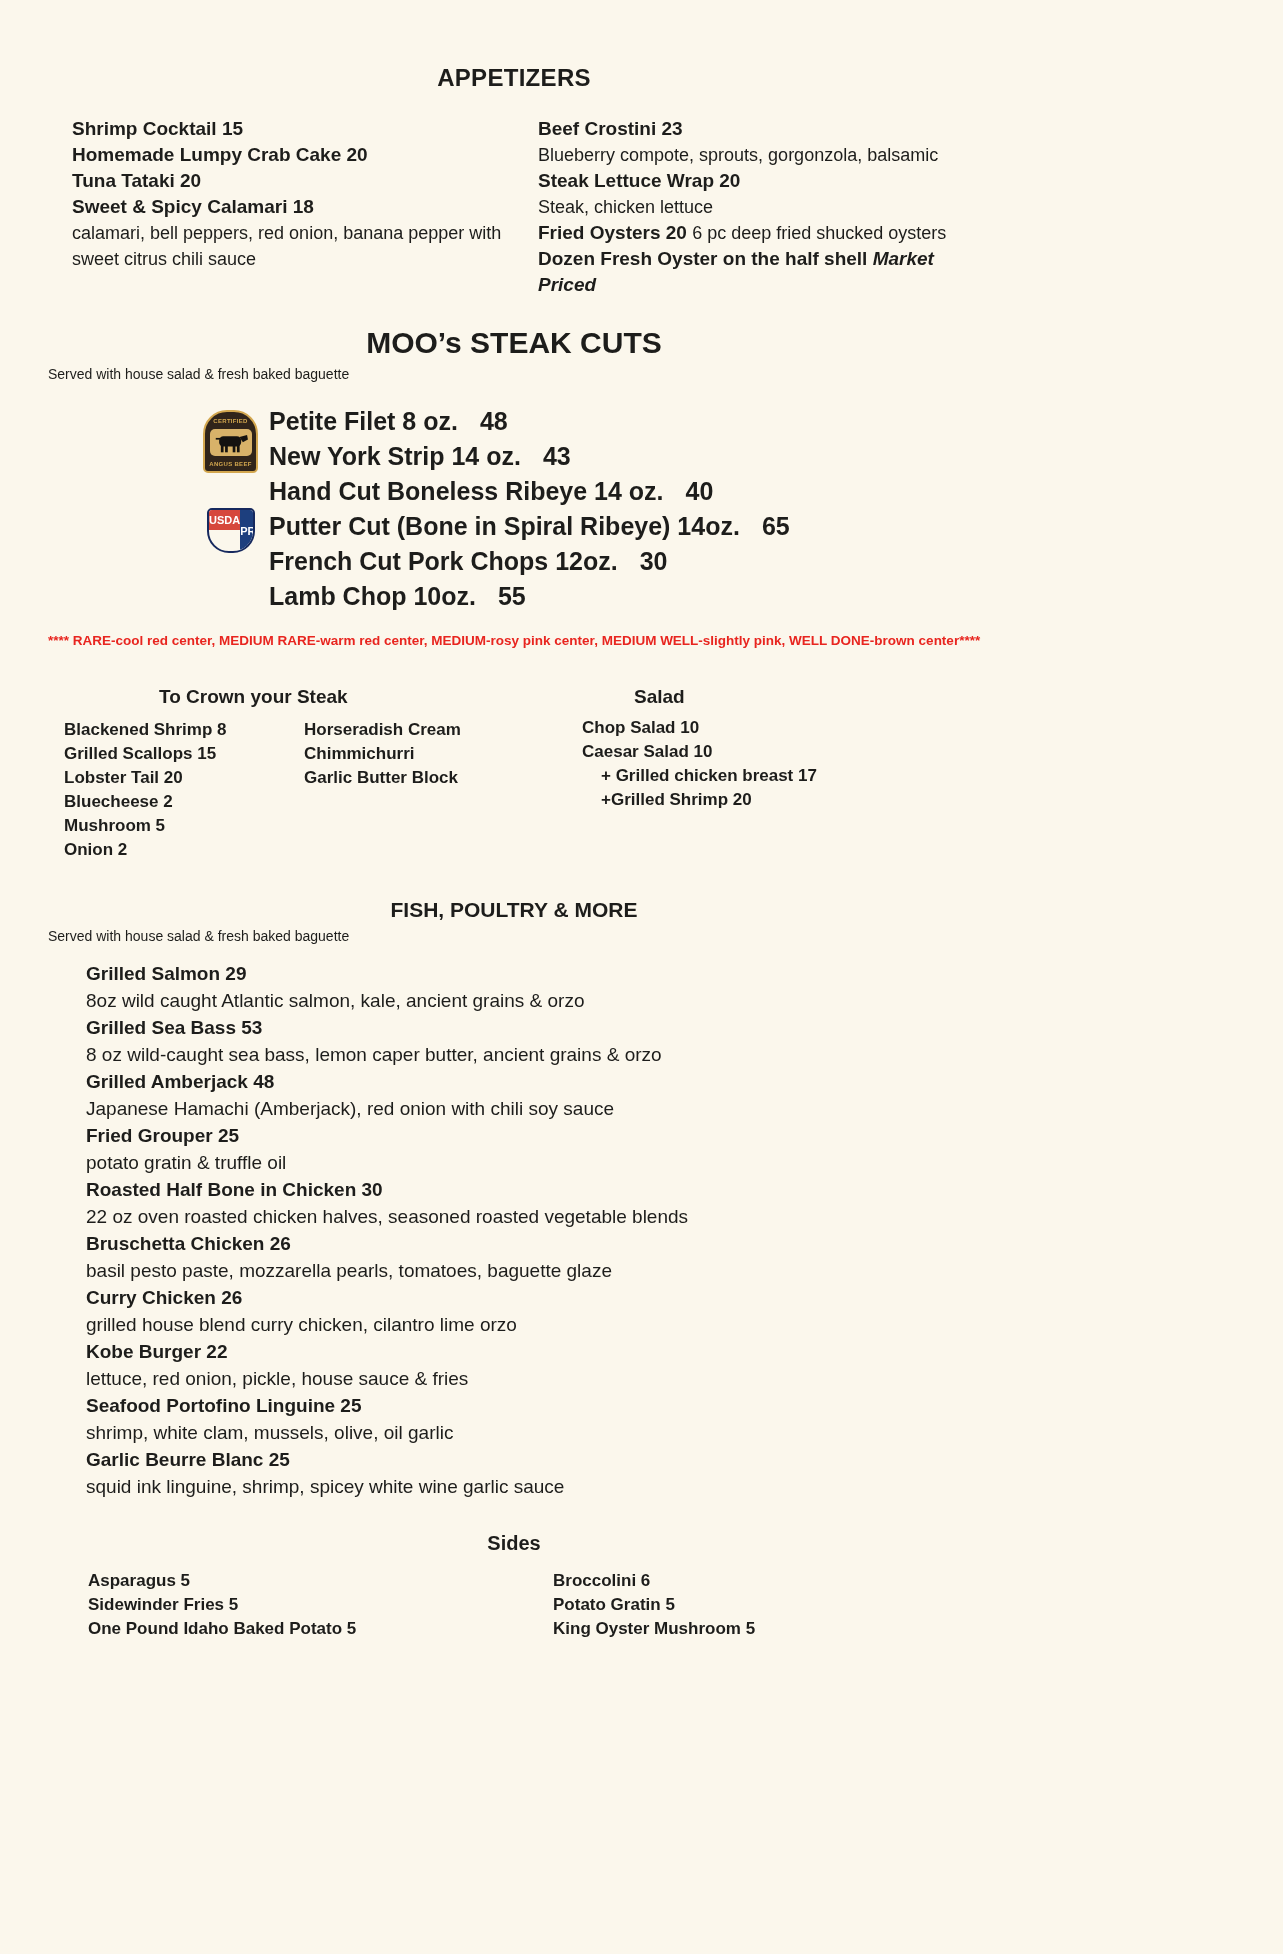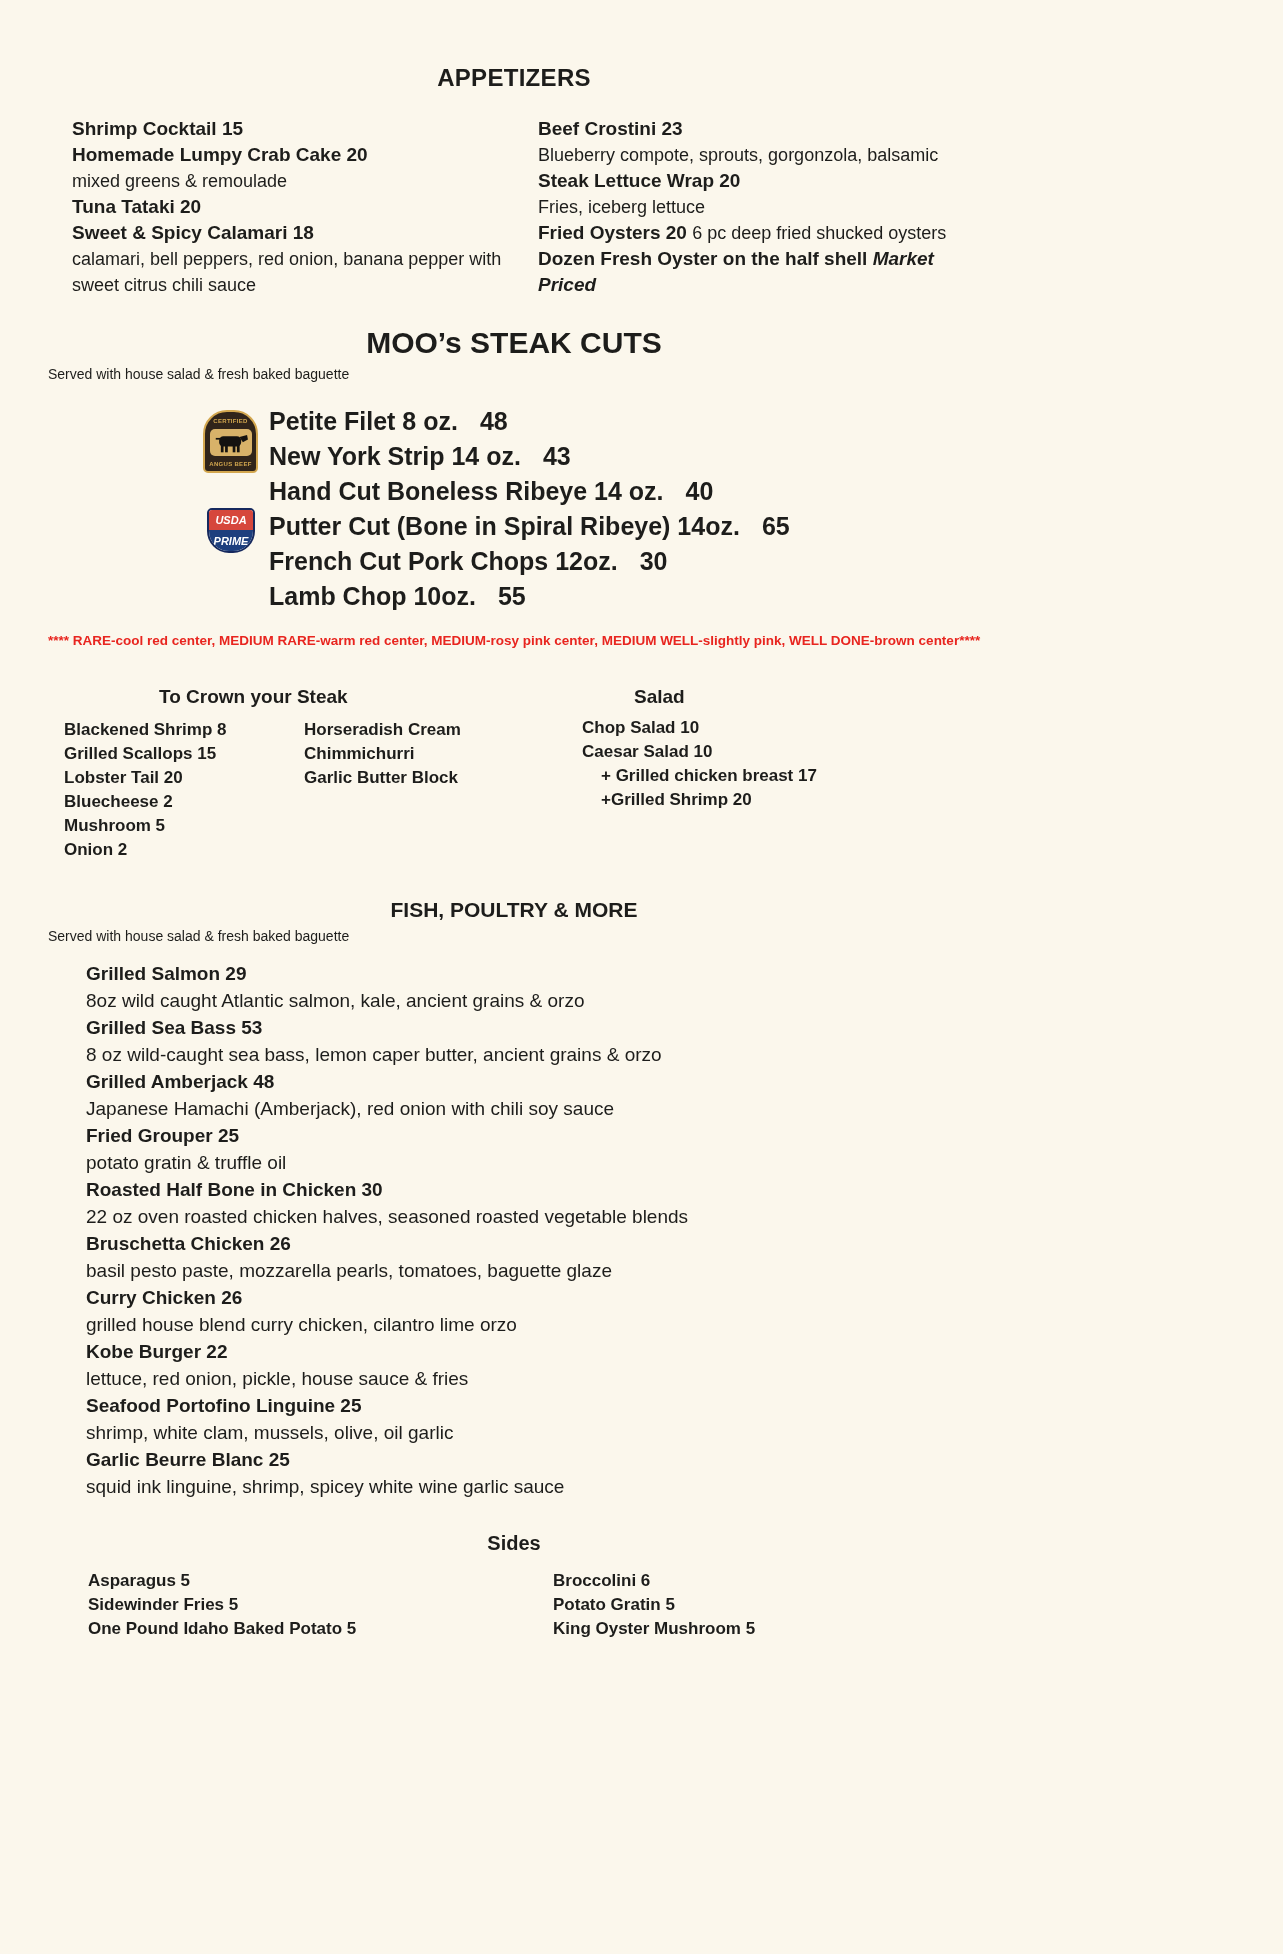--- a/index.html
+++ b/index.html
@@ -38,21 +38,21 @@
     color: var(--angus-gold, #e5bb5e);
     font-size:6px; font-weight:bold; text-align:center; letter-spacing:.3px;
     display:flex; flex-direction:column; align-items:center; justify-content:space-between;
     padding:6px 2px 4px;
   }
   .angus-cow-wrap { width:42px; height:27px; background:#d8b269; border-radius:5px;
     display:flex; align-items:center; justify-content:center; }
   .badge-usda {
     position:absolute; left:4px; top:104px; width:48px; height:45px;
     border:2px solid #16295e; border-radius:5px 5px 22px 22px; overflow:hidden;
-    display:flex; flex-direction:column;font-style:italic;
+    display:flex; flex-direction:row;
   }
   .usda-top { height:20px; background: var(--usda-red, #d6473c); color:#fff; font-weight:bold;
     font-size:11px; display:flex; align-items:center; justify-content:center; }
   .usda-bottom { flex:1; background: var(--usda-blue, #1d3f7e); color:#fff; font-weight:bold;
     font-size:11px; display:flex; align-items:center; justify-content:center; }
 
   .doneness { margin-top:14px; font-size:13.5px; font-weight:bold; white-space:nowrap;
     text-align:center; color: var(--accent-red, #e8251f); }
 
   
@@ -88,38 +88,37 @@
 
   <div class="section-title">APPETIZERS</div>
 
   <div class="app-cols">
     <div class="app-col-left">
       <div>
         <div class="item-name">Shrimp Cocktail 15</div>
       </div>
       <div>
         <div class="item-name">Homemade Lumpy Crab Cake 20</div>
-        <div class="item-desc">mixed greens &amp; remoulade</div>
       </div>
       <div>
         <div class="item-name">Tuna Tataki 20</div>
       </div>
       <div>
         <div class="item-name">Sweet &amp; Spicy Calamari 18</div>
         <div class="item-desc">calamari, bell peppers, red onion, banana pepper with sweet citrus chili sauce</div>
       </div>
     </div>
     <div class="app-col-right">
       <div>
         <div class="item-name">Beef Crostini 23</div>
         <div class="item-desc">Blueberry compote, sprouts, gorgonzola, balsamic</div>
       </div>
       <div>
         <div class="item-name">Steak Lettuce Wrap 20</div>
-        <div class="item-desc">Fries, iceberg lettuce</div>
+        <div class="item-desc">Steak, chicken lettuce</div>
       </div>
       <div class="item-name">
         <span>Fried Oysters 20</span>
         <span class="inline-desc">6 pc deep fried shucked oysters</span>
       </div>
       <div class="item-name">
         <span>Dozen Fresh Oyster on the half shell</span>
         <span class="italic">Market Priced</span>
       </div>
     </div>

